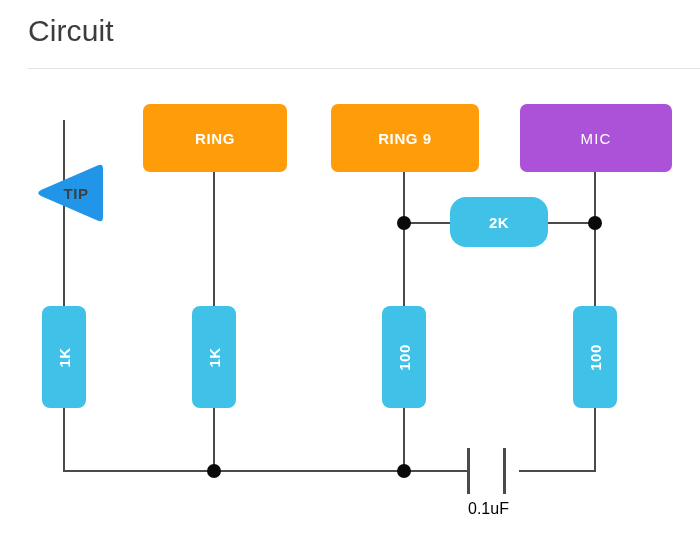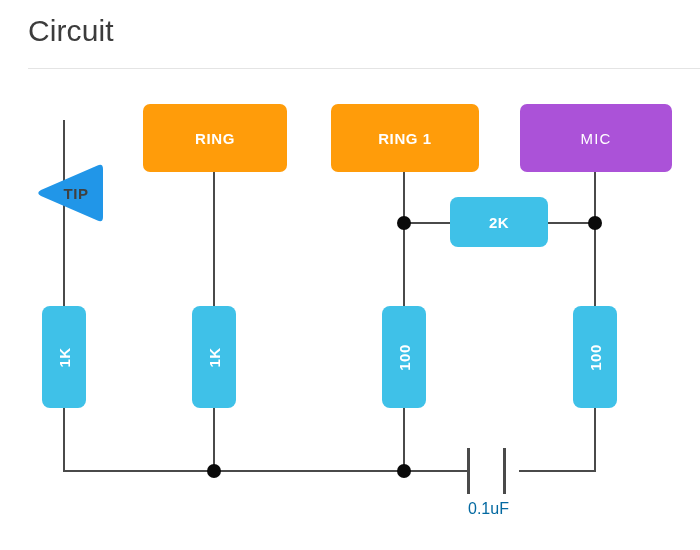--- a/index.html
+++ b/index.html
@@ -39,40 +39,40 @@
   .blk.port.mic{font-weight:400;letter-spacing:1.1px;}
   .res-v{
     position:absolute;width:44px;border-radius:8px;background:#3fc1e8;
     display:flex;align-items:center;justify-content:center;
   }
   .res-v span{
     transform:rotate(-90deg);display:block;
     font-size:15px;font-weight:bold;color:#fff;letter-spacing:.5px;white-space:nowrap;
   }
   .res-h{
-    position:absolute;border-radius:8px;background:#3fc1e8;
+    position:absolute;border-radius:16px;background:#3fc1e8;
     display:flex;align-items:center;justify-content:center;
     font-size:15px;font-weight:bold;color:#fff;letter-spacing:.5px;text-align:center;
   }
 
   
   .tip-wrap{position:absolute;left:33px;top:93px;width:72px;height:64px;}
   .tip-wrap svg{display:block;}
   .tip-label{
     position:absolute;left:0;top:0;width:72px;height:64px;
     display:flex;align-items:center;justify-content:center;
     padding-left:14px;box-sizing:border-box;
     font-size:15px;font-weight:bold;color:#404040;letter-spacing:.5px;
     pointer-events:none;
   }
 
   
   .cap-plate{position:absolute;width:3px;background:#4a4a4a;}
   .cap-label{
-    position:absolute;font-size:16px;color:#0369a1;white-space:nowrap;
+    position:absolute;font-size:16px;color:#000000;white-space:nowrap;
     font-family:"Liberation Sans", sans-serif;
   }
 </style>
 </head>
 <body>
 
 <div id="app">
 
   <div class="header">
     <div class="page-title">Circuit</div>
@@ -109,21 +109,21 @@
         <path d="M70 8 L70 56 Q70 62 64.5 59.5 L8 35 Q2.5 32 8 29 L64.5 4.5 Q70 2 70 8 Z" fill="#2196e8"></path>
       </svg>
       <div class="tip-label">TIP</div>
     </div>
 
     <div class="blk port" style="left:143px;top:22px;width:144px;height:68px;background:#ff9c0a;">
       <span>RING</span>
     </div>
 
     <div class="blk port" style="left:331px;top:22px;width:148px;height:68px;background:#ff9c0a;">
-      <span>RING 1</span>
+      <span>RING 9</span>
     </div>
 
     <div class="blk port mic" style="left:520px;top:22px;width:152px;height:68px;background:#ab52d8;">
       <span>MIC</span>
     </div>
 
     <div class="res-h" style="left:450px;top:129px;width:98px;height:50px;">
       <span>2K</span>
     </div>
 

